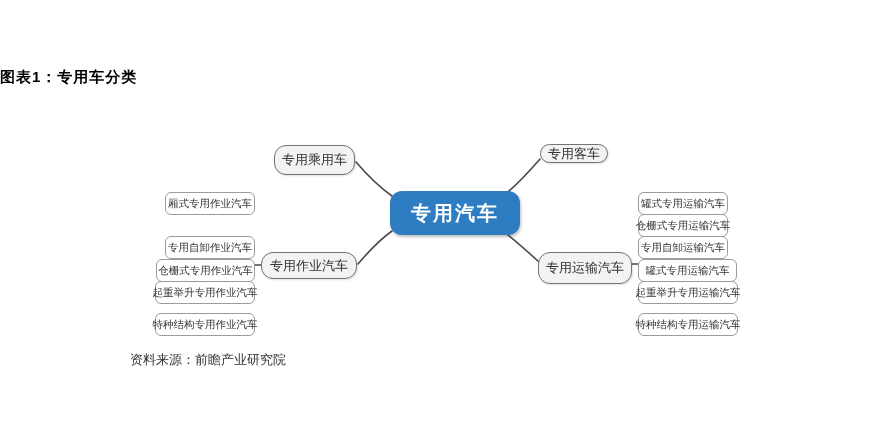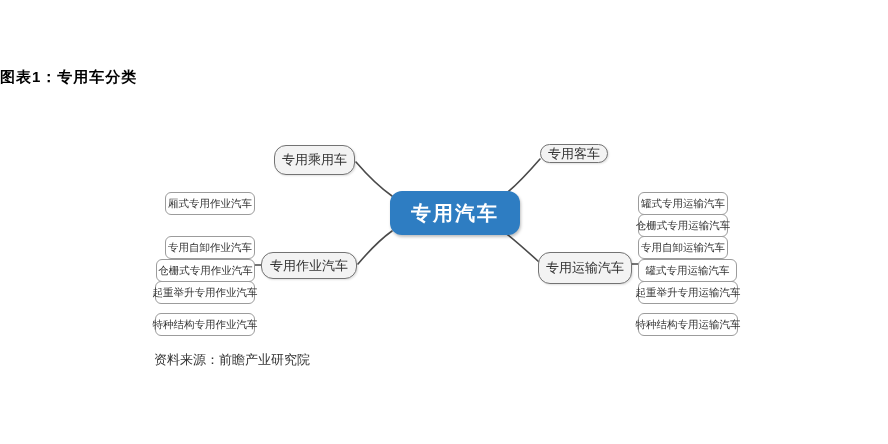--- a/index.html
+++ b/index.html
@@ -43,21 +43,21 @@
   .lcol { right:633px; }   
   .rcol { left:638px; }    
   .r0 { top:192px; } .r1 { top:214px; } .r2 { top:236px; }
   .r3 { top:259px; } .r4 { top:281px; } .r5 { top:303px;margin-top:10px; }
   .w8  { width:90px; }
   .w9  { width:99px; }
   .w10 { width:100px; }
 
   .source-note {
     position:absolute; left:130px; top:351px;
-    font-size:13px; color:#333;margin-left:24px;
+    font-size:13px; color:#333;
   }
 </style>
 </head>
 <body>
 
 <div class="stage">
 
   <div class="fig-title">图表1：专用车分类</div>
 
   <svg class="links" viewBox="0 0 888 444" xmlns="http://www.w3.org/2000/svg">

